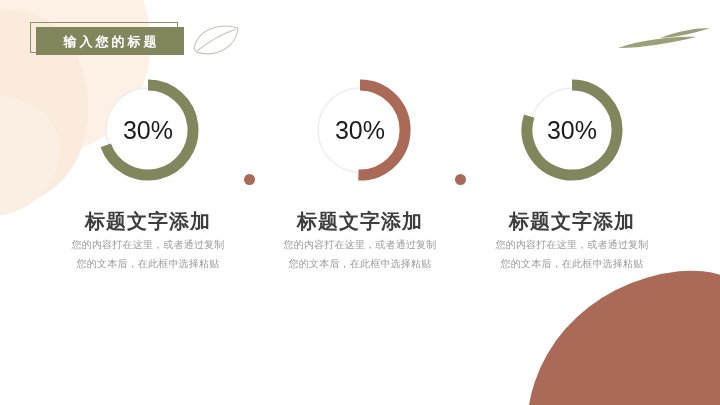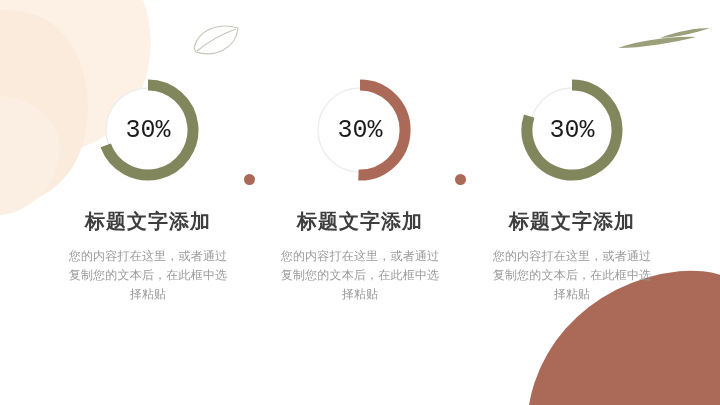--- a/index.html
+++ b/index.html
@@ -125,21 +125,20 @@
   }
 
   
   .columns {
     position: absolute;
     left: 0;
     top: 78px;
     width: 720px;
     display: flex;
     justify-content: center;
-    font-family: Liberation Mono, monospace;
   }
   .col {
     width: 212px;
     display: flex;
     flex-direction: column;
     align-items: center;
     position: relative;
   }
   .donut {
     width: 104px;
@@ -164,23 +163,22 @@
   }
   .col-heading {
     margin-top: 26px;
     font-size: 20px;
     font-weight: bold;
     color: #3e3e3e;
     letter-spacing: 1px;
     white-space: nowrap;
   }
   .col-body {
-    margin-top: 13px;
     width: 160px;
-    font-size: 12px;
+    font-size: 10px;
     line-height: 19px;
     color: #9a9a9a;
     text-align: center;
     letter-spacing: 0.2px;
   }
 
   .sep-dot {
     position: absolute;
     width: 11px;
     height: 11px;
@@ -195,20 +193,26 @@
 <body>
 
 <div class="slide">
 
   <div class="deco blob-cream-a"></div>
   <div class="deco blob-cream-b"></div>
   <div class="deco blob-cream-c"></div>
   <div class="deco blob-terracotta"></div>
   <div class="deco blob-terracotta-2"></div>
 
+  <div class="title-wrap">
+    <div class="title-outline"></div>
+    <div class="title-badge">
+      <span class="title-text">输入您的标题</span>
+    </div>
+  </div>
 
   <div class="leaf-icon">
     <svg width="54" height="42" viewBox="0 0 54 42">
       <path d="M4 30 C 8 12, 28 4, 48 10 C 46 30, 26 40, 6 34 Z" fill="none" stroke="#c4c6b8" stroke-width="1.1"></path>
       <path d="M7 33 C 18 24, 32 16, 46 11" fill="none" stroke="#c4c6b8" stroke-width="1.1"></path>
     </svg>
   </div>
 
   <div class="strokes-topright">
     <svg width="96" height="40" viewBox="0 0 96 40">

